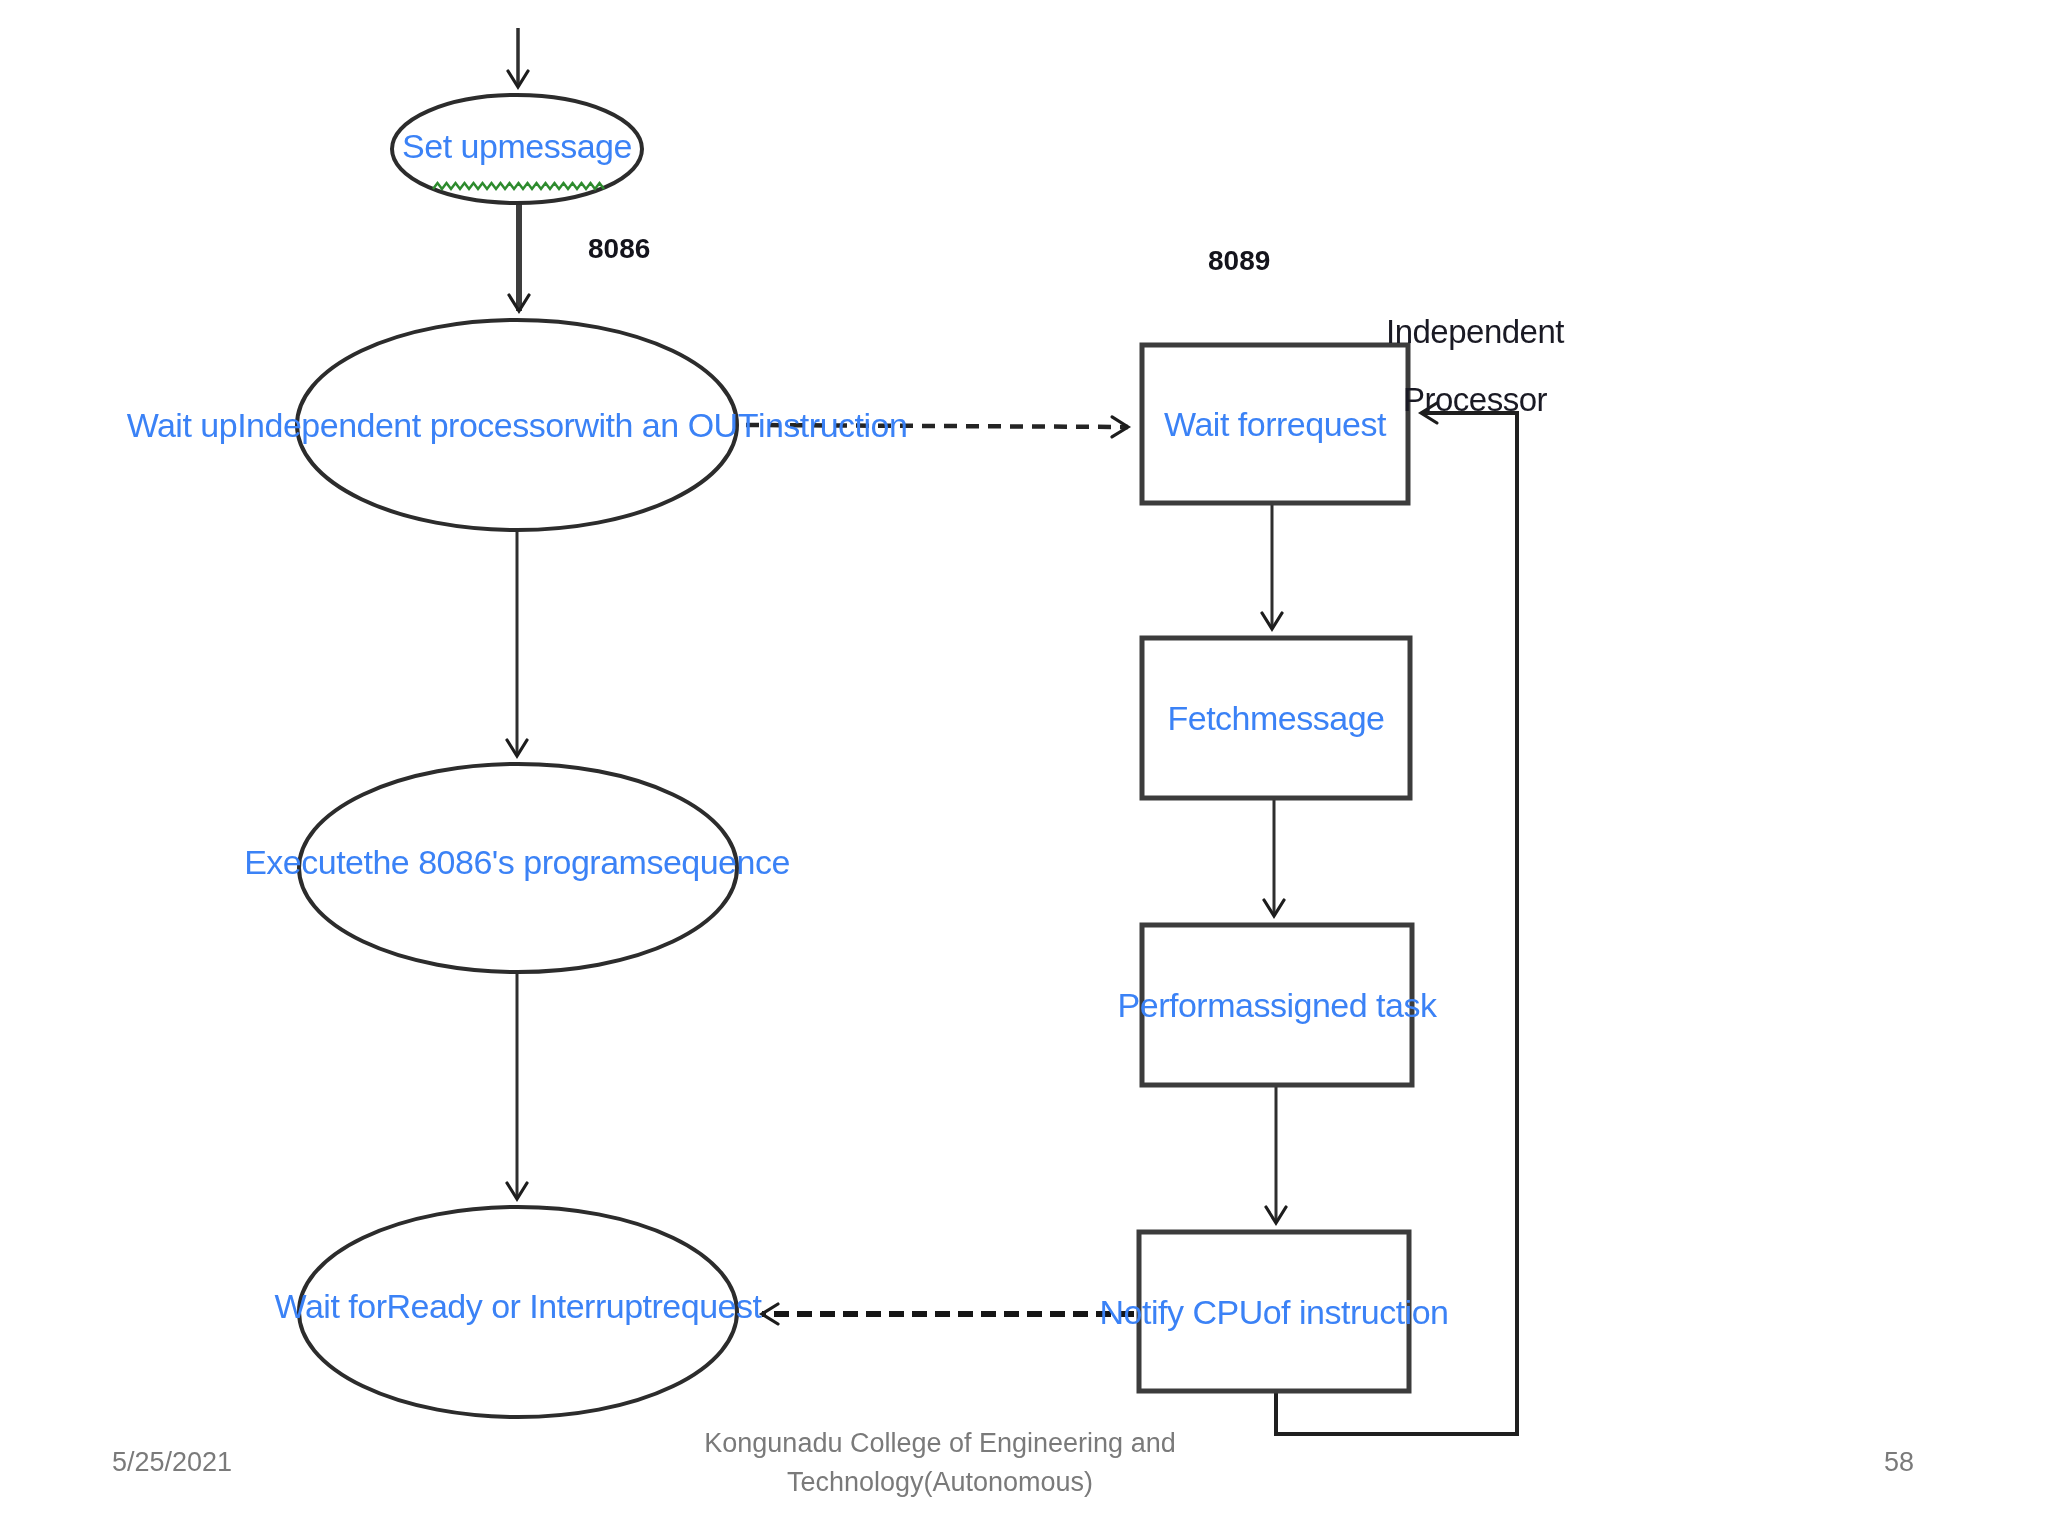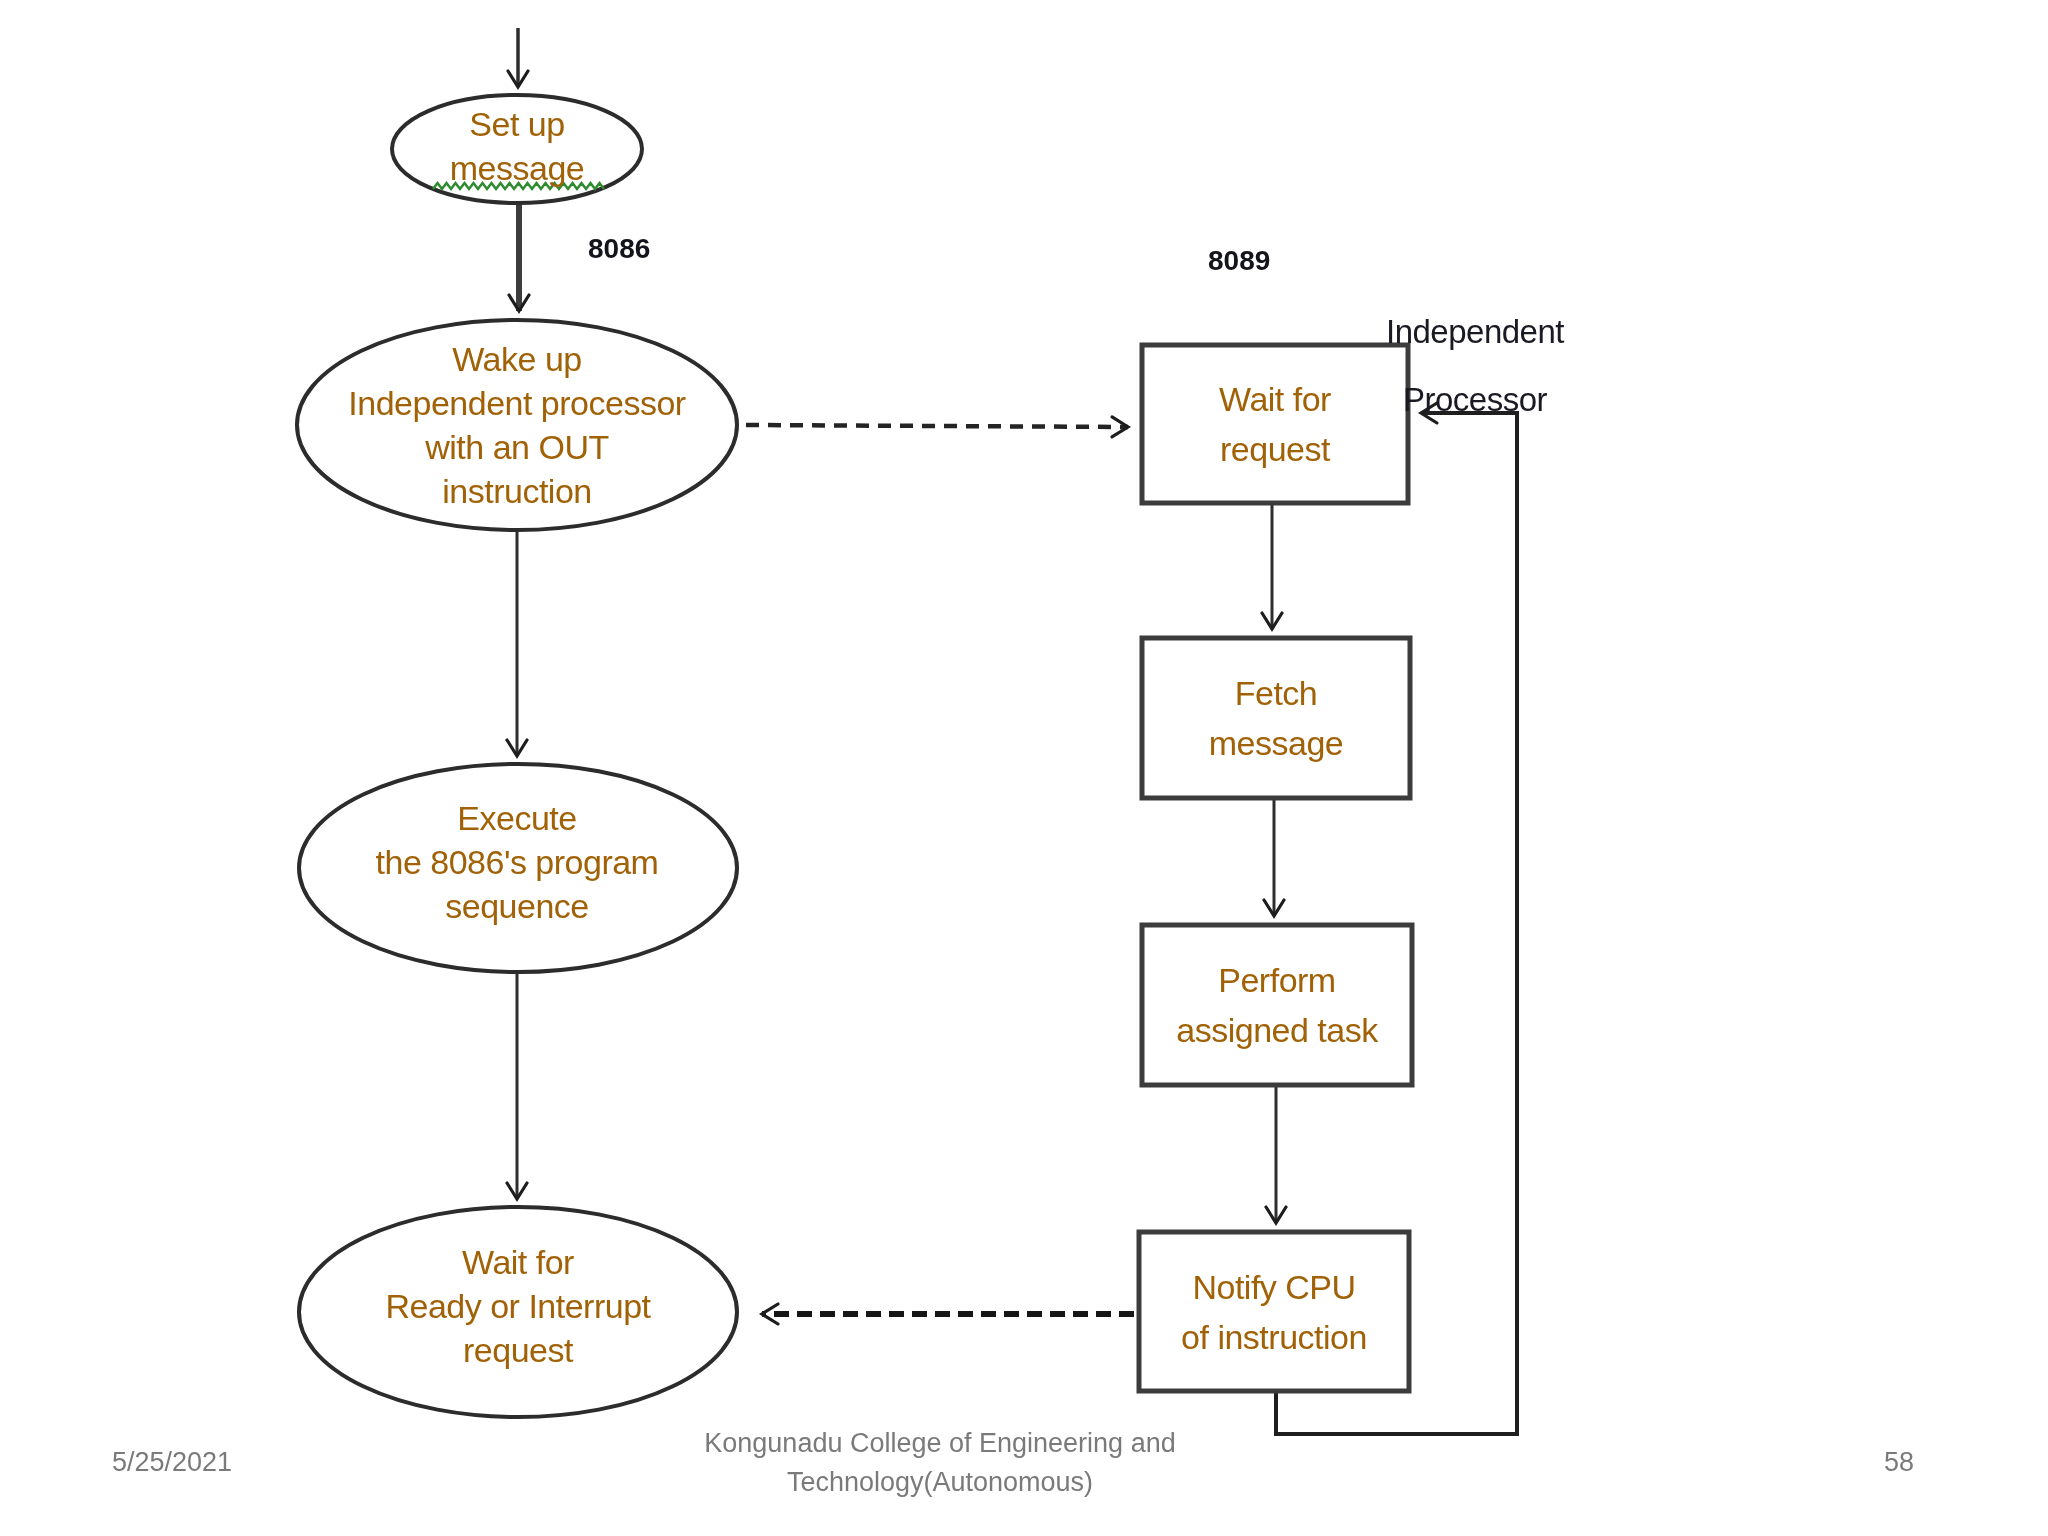--- a/index.html
+++ b/index.html
@@ -17,25 +17,24 @@
   }
   .layer {
     position: absolute;
     left: 0; top: 0;
     width: 2048px;
     height: 1536px;
   }
   .node-text {
     position: absolute;
     display: flex;
-    flex-direction: column;
     align-items: center;
     justify-content: center;
     text-align: center;
-    color: #a16207;
+    color: #3b82f6;
     font-size: 34px;
     line-height: 44px;
     letter-spacing: -0.5px;
     white-space: nowrap;
   }
   .box-text { line-height: 50px; }
   .col-label {
     position: absolute;
     font-weight: bold;
     font-size: 28px;
@@ -109,21 +108,21 @@
 
     <path d="M433,189 l4.5,-6 l4.5,6 l4.5,-6 l4.5,6 l4.5,-6 l4.5,6 l4.5,-6 l4.5,6 l4.5,-6 l4.5,6 l4.5,-6 l4.5,6 l4.5,-6 l4.5,6 l4.5,-6 l4.5,6 l4.5,-6 l4.5,6 l4.5,-6 l4.5,6 l4.5,-6 l4.5,6 l4.5,-6 l4.5,6 l4.5,-6 l4.5,6 l4.5,-6 l4.5,6 l4.5,-6 l4.5,6 l4.5,-6 l4.5,6 l4.5,-6 l4.5,6 l4.5,-6 l4.5,6 l4.5,-6 l4.5,6" fill="none" stroke="#2e8b2e" stroke-width="2.5"></path>
   </svg>
 
   <div class="node-text" style="left:397px; top:98px; width:240px; height:96px;">
     <span>Set up</span>
     <span>message</span>
   </div>
 
   <div class="node-text" style="left:307px; top:337px; width:420px; height:176px;">
-    <span>Wake up</span>
+    <span>Wait up</span>
     <span>Independent processor</span>
     <span>with an OUT</span>
     <span>instruction</span>
   </div>
 
   <div class="node-text" style="left:307px; top:796px; width:420px; height:132px;">
     <span>Execute</span>
     <span>the 8086's program</span>
     <span>sequence</span>
   </div>

